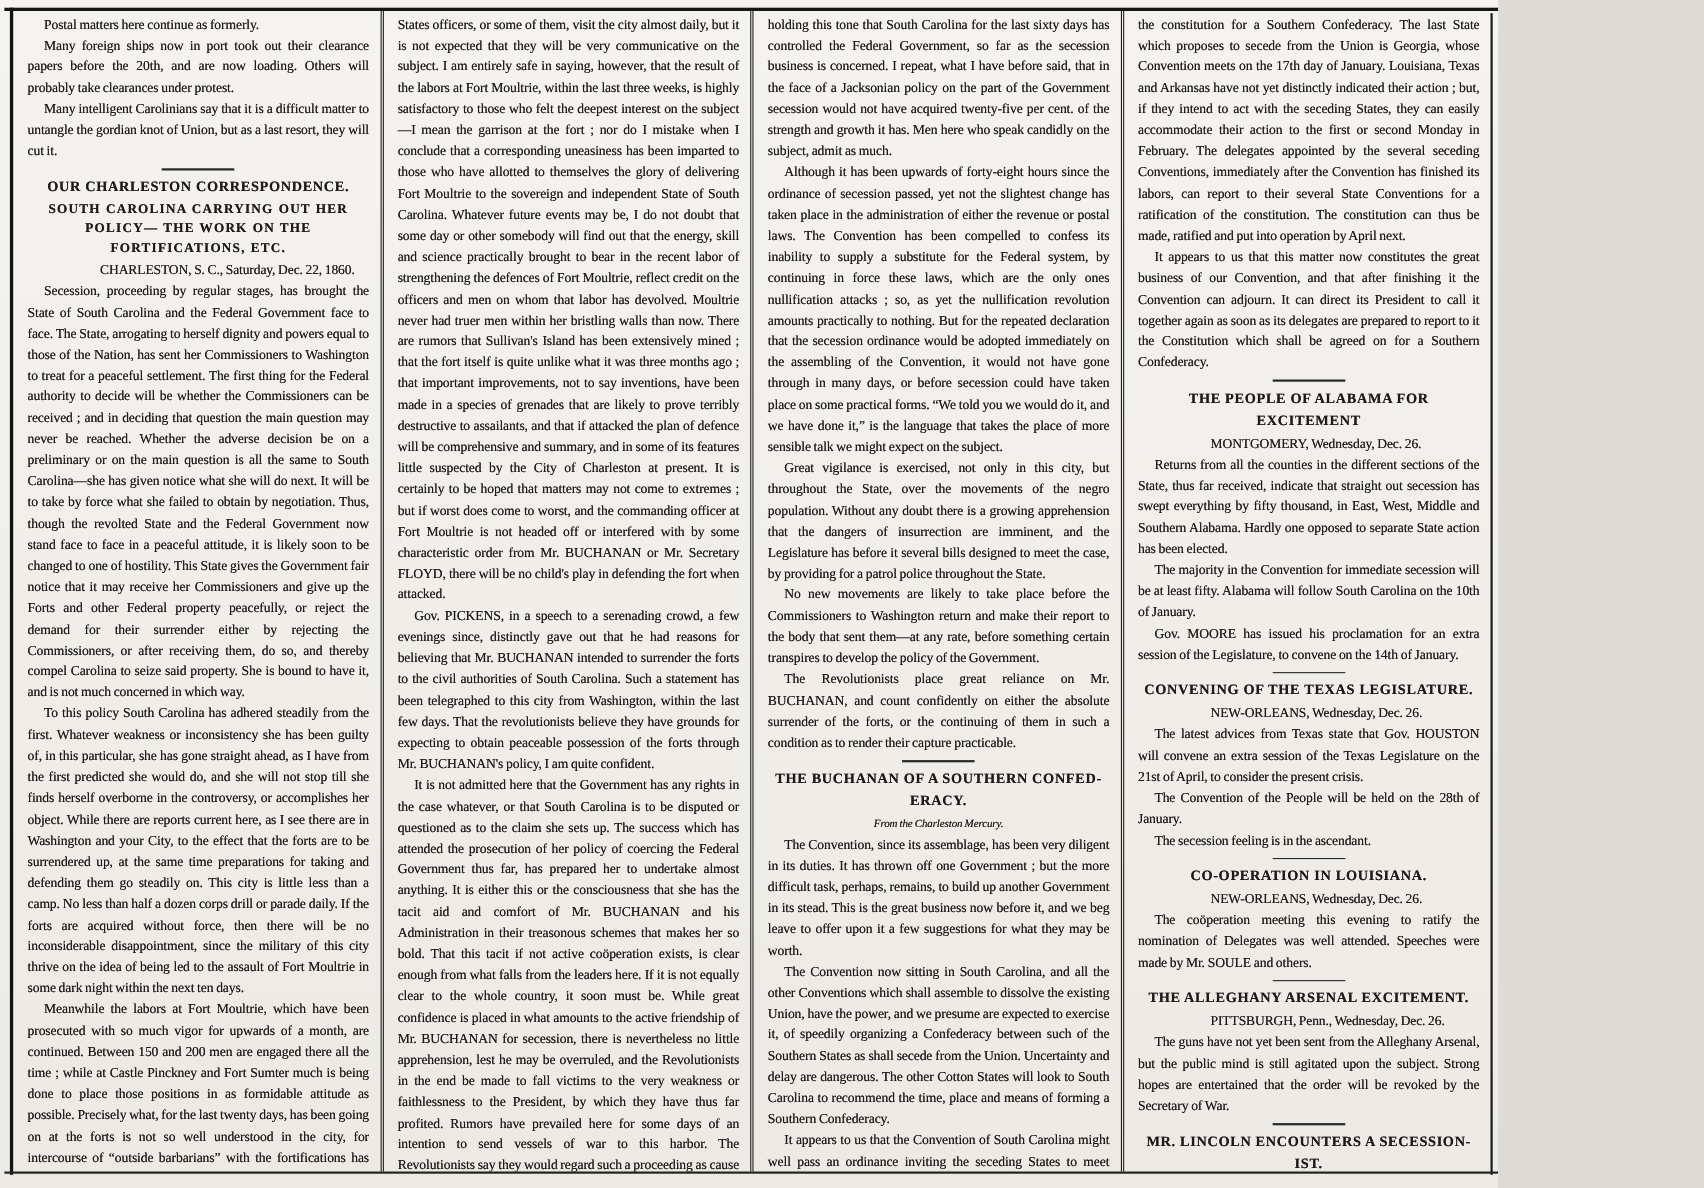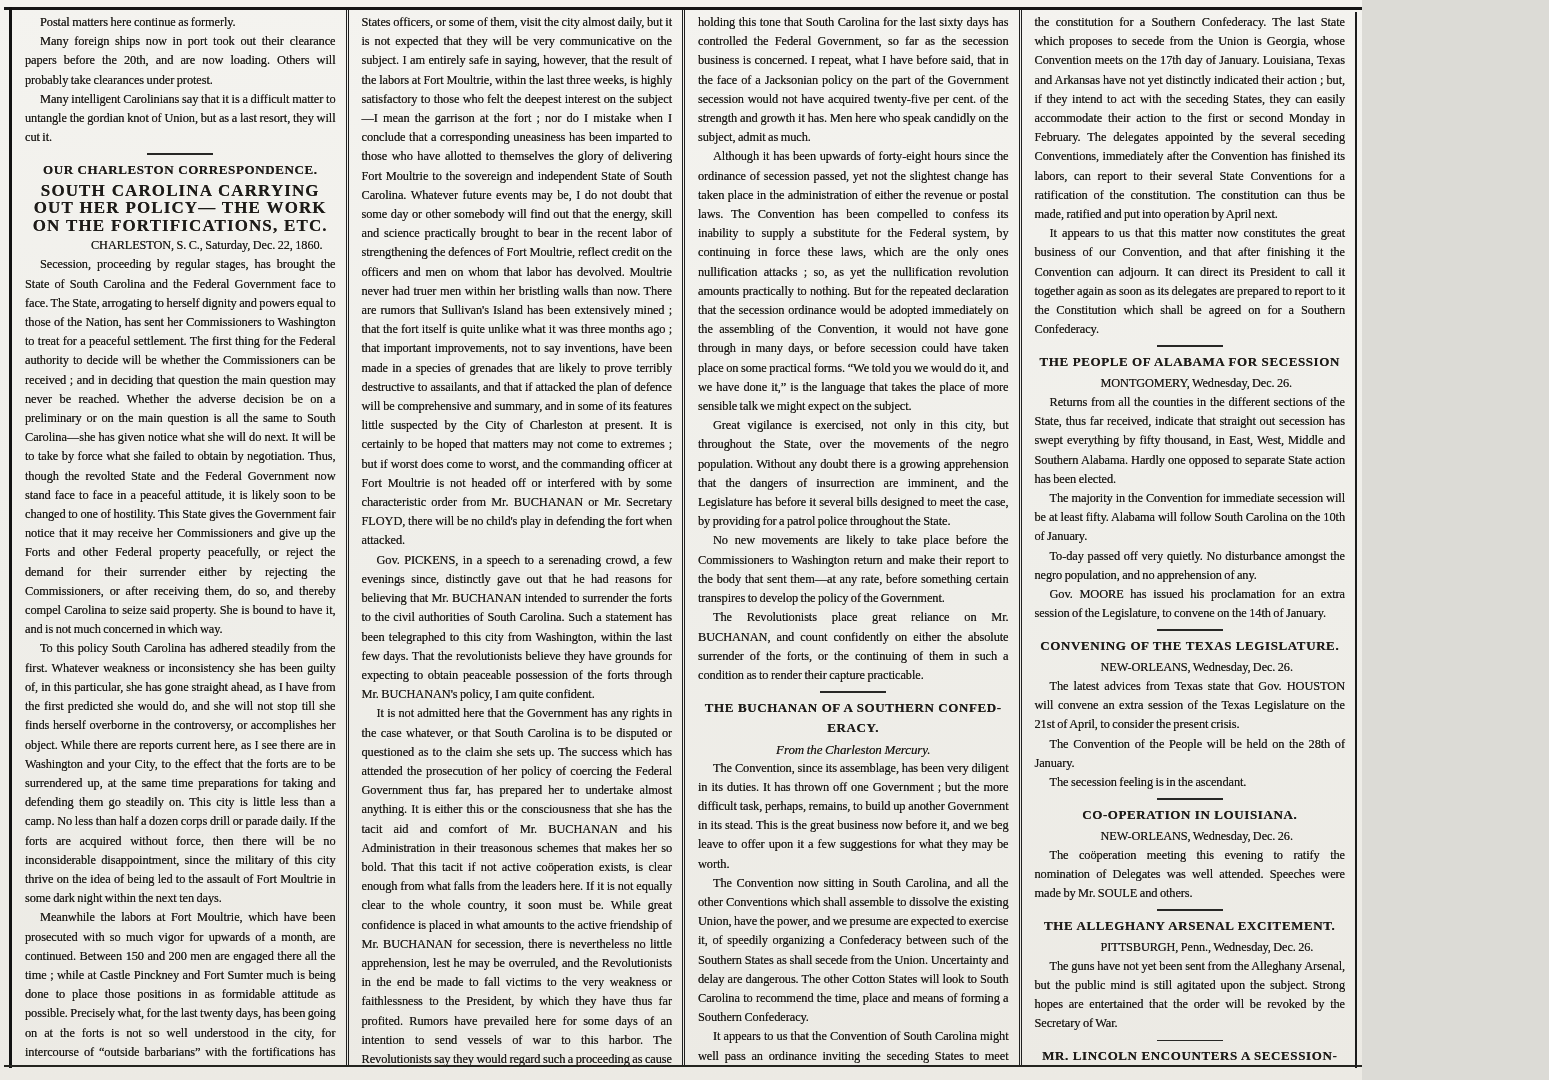--- a/index.html
+++ b/index.html
@@ -49,36 +49,36 @@
     text-align:center;
     font-size:13px;
     line-height:20px;
     letter-spacing:0.6px;
     word-spacing:0;
     margin:3px 0 2px;
   }
   .h2 {
     font-weight:bold;
     text-align:center;
-    font-size:17px;
+    font-size:12px;
     line-height:17.5px;
     letter-spacing:1.1px;
     word-spacing:0.5px;
     margin:1px 0 2px;
   }
   .dateline {
     text-align:left;
     padding-left:66px;
     font-size:12.3px;
     line-height:19px;
   }
   .byline {
     text-align:center;
     font-style:italic;
-    font-size:13px;
+    font-size:10px;
     line-height:19px;
   }
   .rule {
     height:1.5px; width:66px;
     margin:6px auto 5px;
     background:#272725;
   }
 </style>
 </head>
 <body>
@@ -117,25 +117,24 @@
         <div class="blk h1">THE BUCHANAN OF A SOUTHERN CONFED-ERACY.</div>
         <div class="blk byline">From the Charleston Mercury.</div>
         <div class="blk p">The Convention, since its assemblage, has been very diligent in its duties. It has thrown off one Government ; but the more difficult task, perhaps, remains, to build up another Government in its stead. This is the great business now before it, and we beg leave to offer upon it a few suggestions for what they may be worth.</div>
         <div class="blk p">The Convention now sitting in South Carolina, and all the other Conventions which shall assemble to dissolve the existing Union, have the power, and we presume are expected to exercise it, of speedily organizing a Confederacy between such of the Southern States as shall secede from the Union. Uncertainty and delay are dangerous. The other Cotton States will look to South Carolina to recommend the time, place and means of forming a Southern Confederacy.</div>
         <div class="blk p">It appears to us that the Convention of South Carolina might well pass an ordinance inviting the seceding States to meet South Carolina at Montgomery, Ala., on the first or second Monday in February next, by delegates appointed by the seceding Conventions, to form a Constitution for a Southern Confederacy, and to put the same into operation. The place we suggest is very central in the South, and easily accessible by railroad from all sides. The State of Alabama, by her action, has brought matters to their present auspicious condition. And Montgomery thoroughly sympathizes with the movement, and boasts of excellent accommodations. By the first or second Monday in February, all the Southern States which intend to secede from the Union will have done so ; and as soon as they have seceded, they can appoint their delegates to the Convention to frame</div>
       </div>
     <div class="col">
         <div class="blk p noindent">the constitution for a Southern Confederacy. The last State which proposes to secede from the Union is Georgia, whose Convention meets on the 17th day of January. Louisiana, Texas and Arkansas have not yet distinctly indicated their action ; but, if they intend to act with the seceding States, they can easily accommodate their action to the first or second Monday in February. The delegates appointed by the several seceding Conventions, immediately after the Convention has finished its labors, can report to their several State Conventions for a ratification of the constitution. The constitution can thus be made, ratified and put into operation by April next.</div>
         <div class="blk p">It appears to us that this matter now constitutes the great business of our Convention, and that after finishing it the Convention can adjourn. It can direct its President to call it together again as soon as its delegates are prepared to report to it the Constitution which shall be agreed on for a Southern Confederacy.</div>
         <div class="blk rule"></div>
-        <div class="blk h1">THE PEOPLE OF ALABAMA FOR SECESSION</div>
+        <div class="blk h1">THE PEOPLE OF ALABAMA FOR EXCITEMENT</div>
         <div class="blk dateline">MONTGOMERY, Wednesday, Dec. 26.</div>
         <div class="blk p">Returns from all the counties in the different sections of the State, thus far received, indicate that straight out secession has swept everything by fifty thousand, in East, West, Middle and Southern Alabama. Hardly one opposed to separate State action has been elected.</div>
         <div class="blk p">The majority in the Convention for immediate secession will be at least fifty. Alabama will follow South Carolina on the 10th of January.</div>
-        <div class="blk p">To-day passed off very quietly. No disturbance amongst the negro population, and no apprehension of any.</div>
         <div class="blk p">Gov. MOORE has issued his proclamation for an extra session of the Legislature, to convene on the 14th of January.</div>
         <div class="blk rule"></div>
         <div class="blk h1">CONVENING OF THE TEXAS LEGISLATURE.</div>
         <div class="blk dateline">NEW-ORLEANS, Wednesday, Dec. 26.</div>
         <div class="blk p">The latest advices from Texas state that Gov. HOUSTON will convene an extra session of the Texas Legislature on the 21st of April, to consider the present crisis.</div>
         <div class="blk p">The Convention of the People will be held on the 28th of January.</div>
         <div class="blk p">The secession feeling is in the ascendant.</div>
         <div class="blk rule"></div>
         <div class="blk h1">CO-OPERATION IN LOUISIANA.</div>
         <div class="blk dateline">NEW-ORLEANS, Wednesday, Dec. 26.</div>

